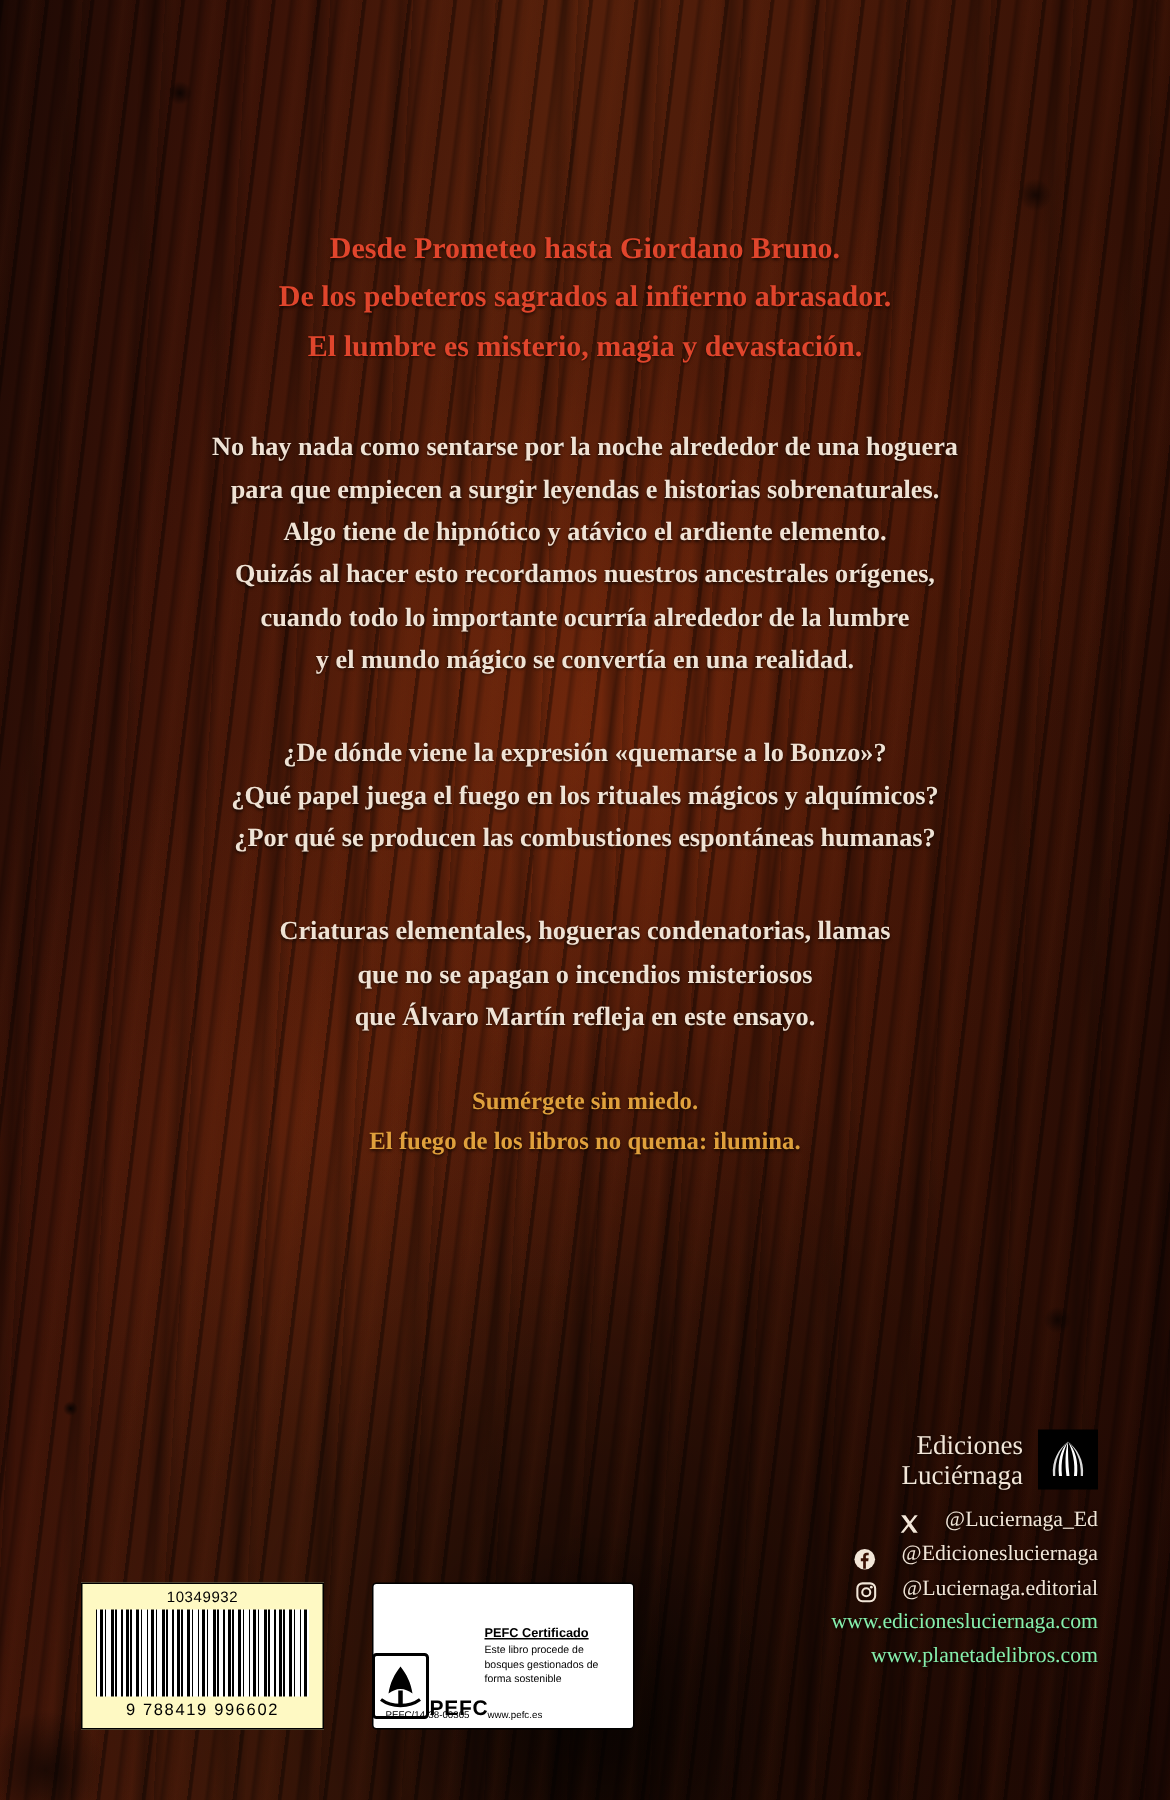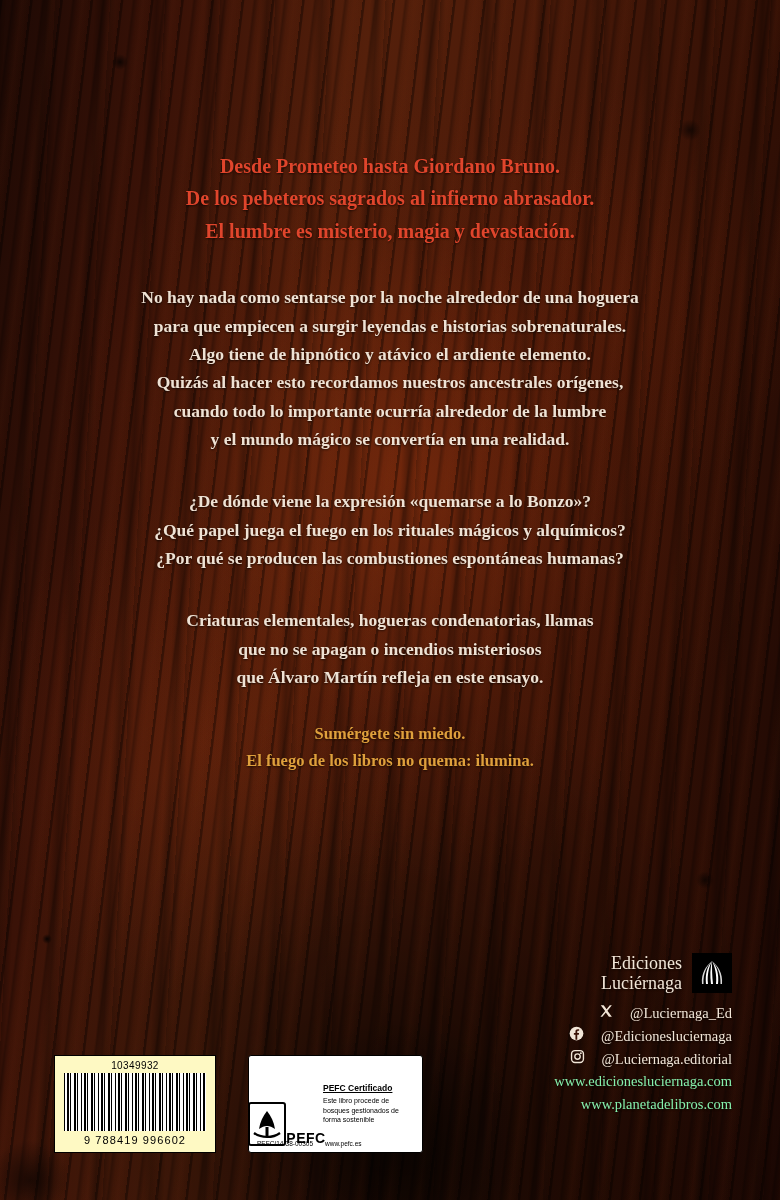--- a/index.html
+++ b/index.html
@@ -127,21 +127,21 @@
     width: 40px;
     height: 40px;
     background: #000;
     display: inline-flex;
     align-items: center;
     justify-content: center;
     flex: 0 0 auto;
   }
   .social-line {
     display: flex;
-    align-items: flex-start;
+    align-items: flex-end;
     justify-content: flex-end;
     gap: 16px;
     font-size: 14.5px;
     line-height: 1.56;
     color: #f2e6d8;
     text-shadow: 0 1px 2px rgba(0,0,0,.6);
   }
   .social-line .glyph {
     display: inline-flex;
     align-items: center;

